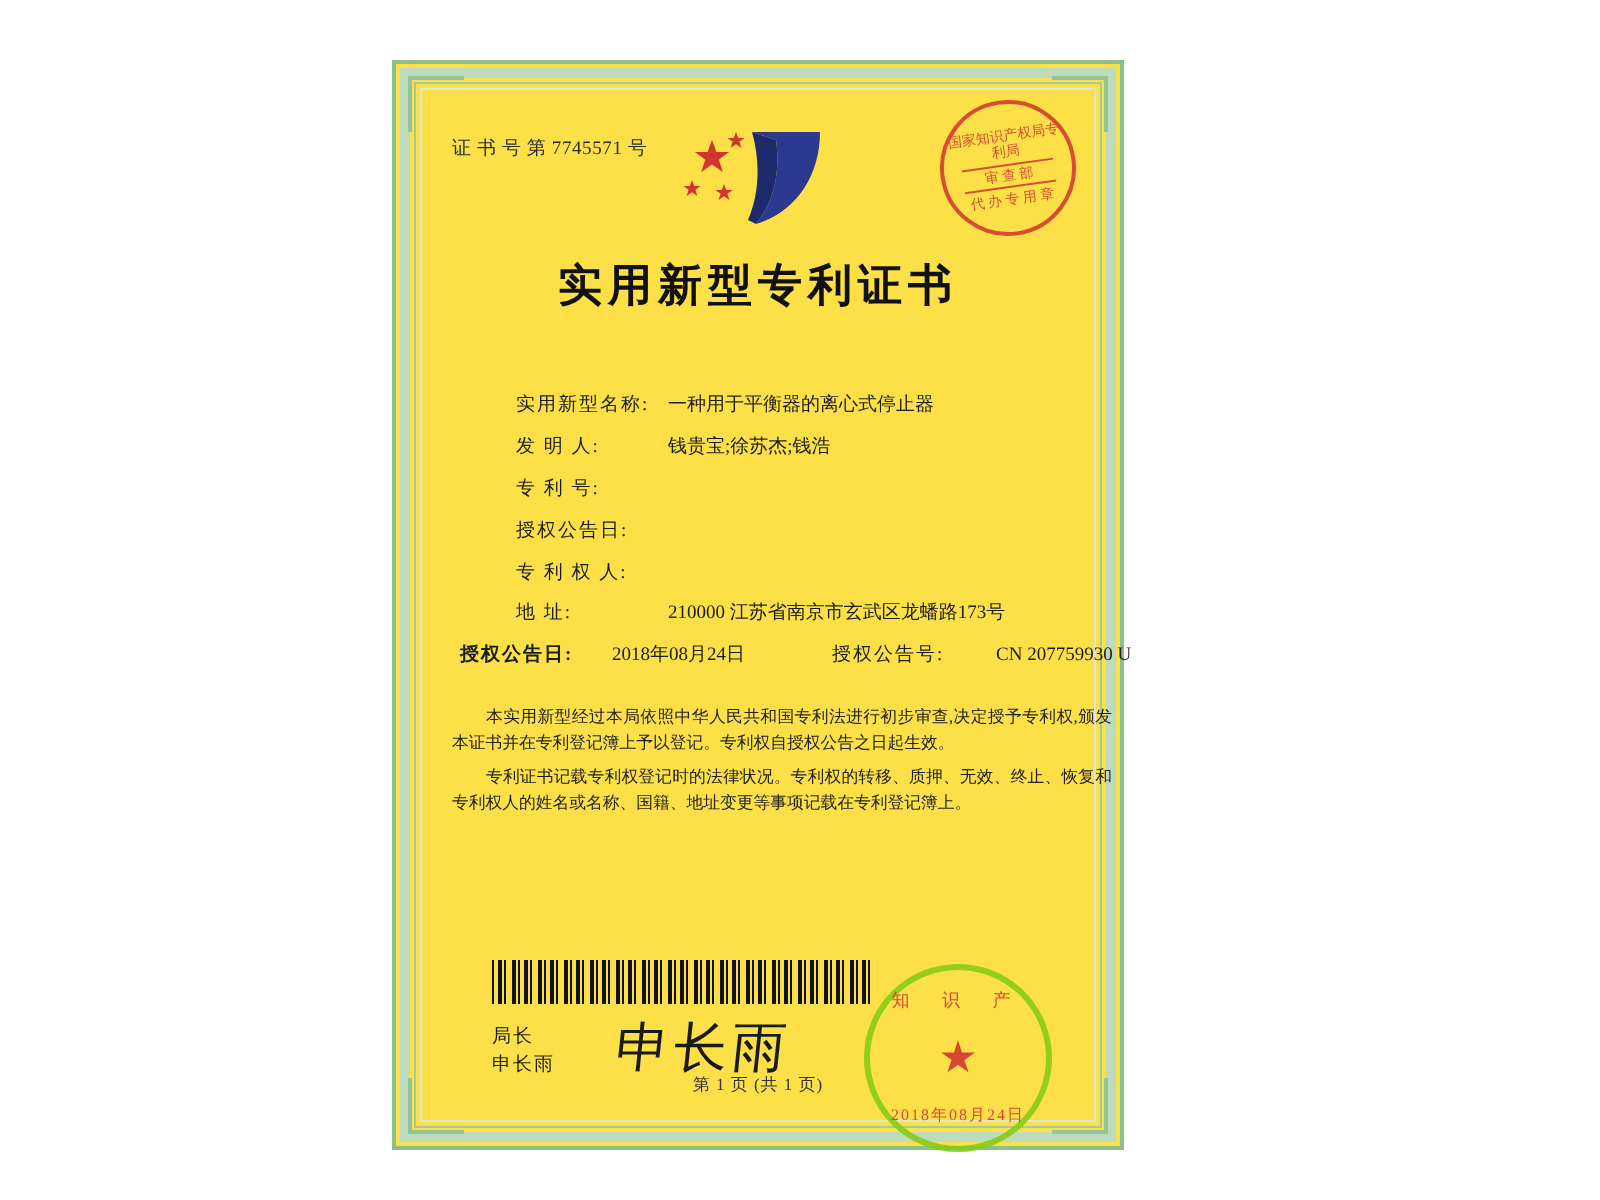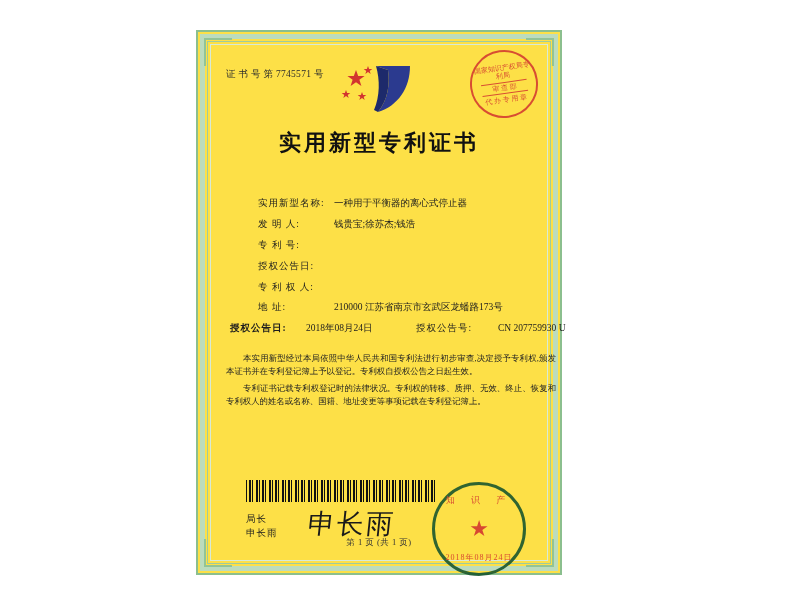--- a/index.html
+++ b/index.html
@@ -210,21 +210,21 @@
   }
 
   
   .seal-main {
     position: absolute;
     left: 236px;
     top: 452px;
     width: 94px;
     height: 94px;
     border-radius: 50%;
-    border: 3px solid #14532d;
+    border: 3px solid #84cc16;
     color: #c9302c;
     opacity: .88;
     box-sizing: border-box;
   }
   .seal-main .star {
     position: absolute;
     left: 50%;
     top: 50%;
     transform: translate(-50%, -50%);
     font-size: 22px;

